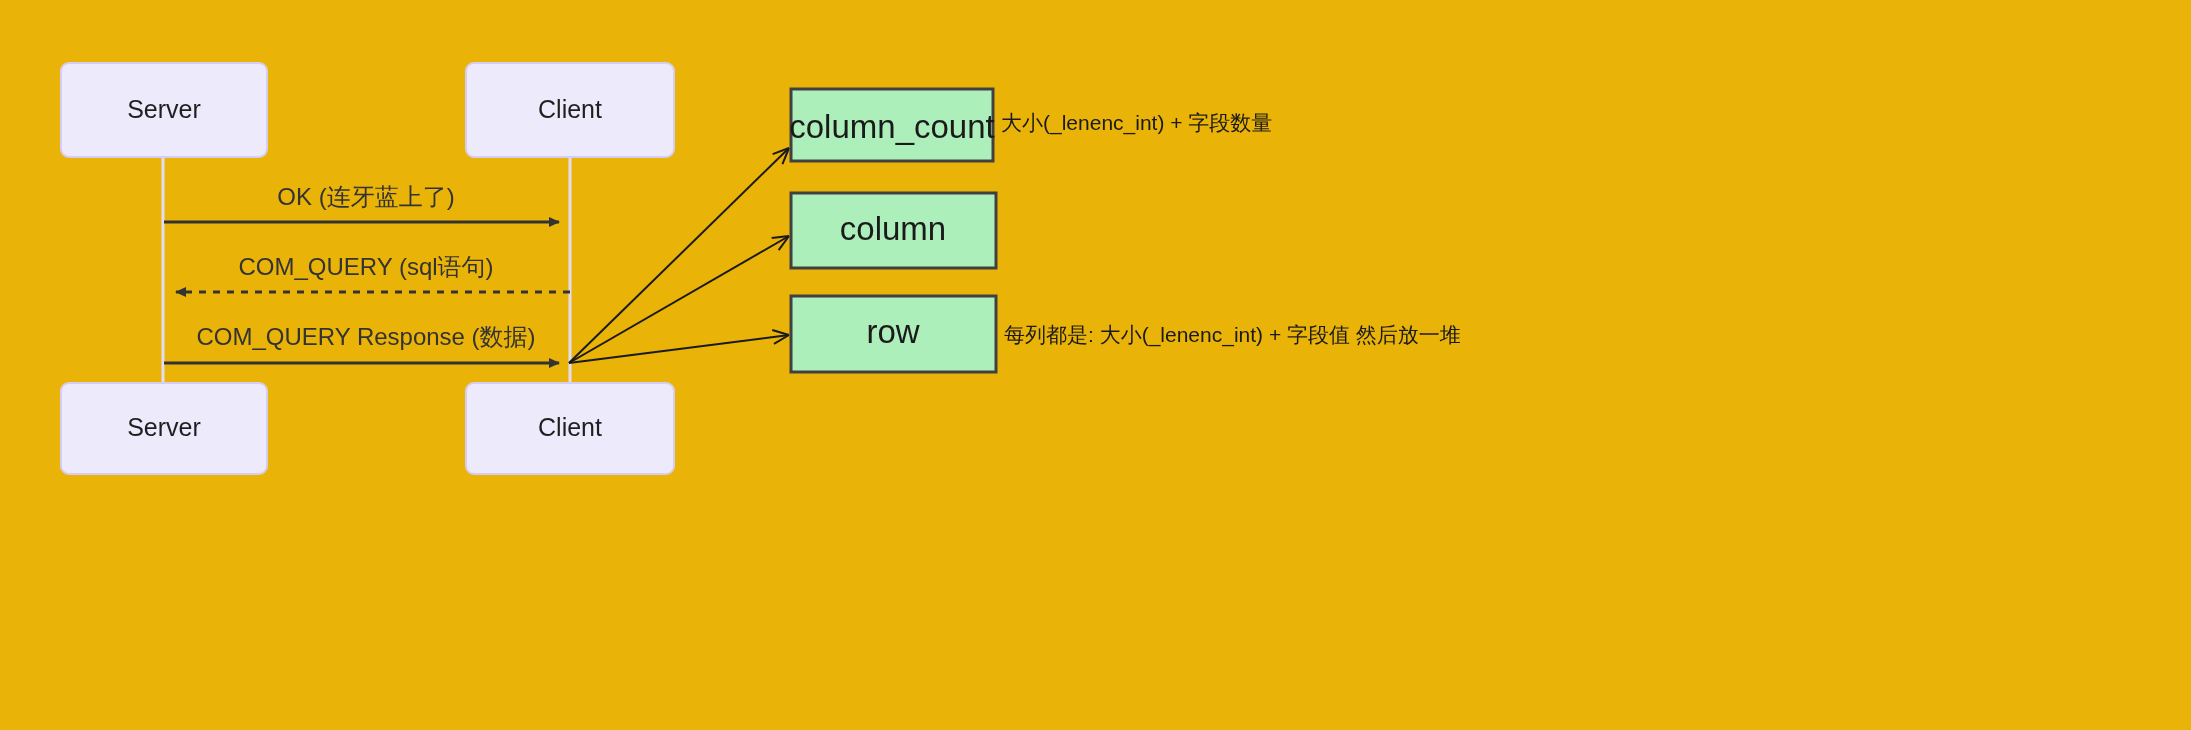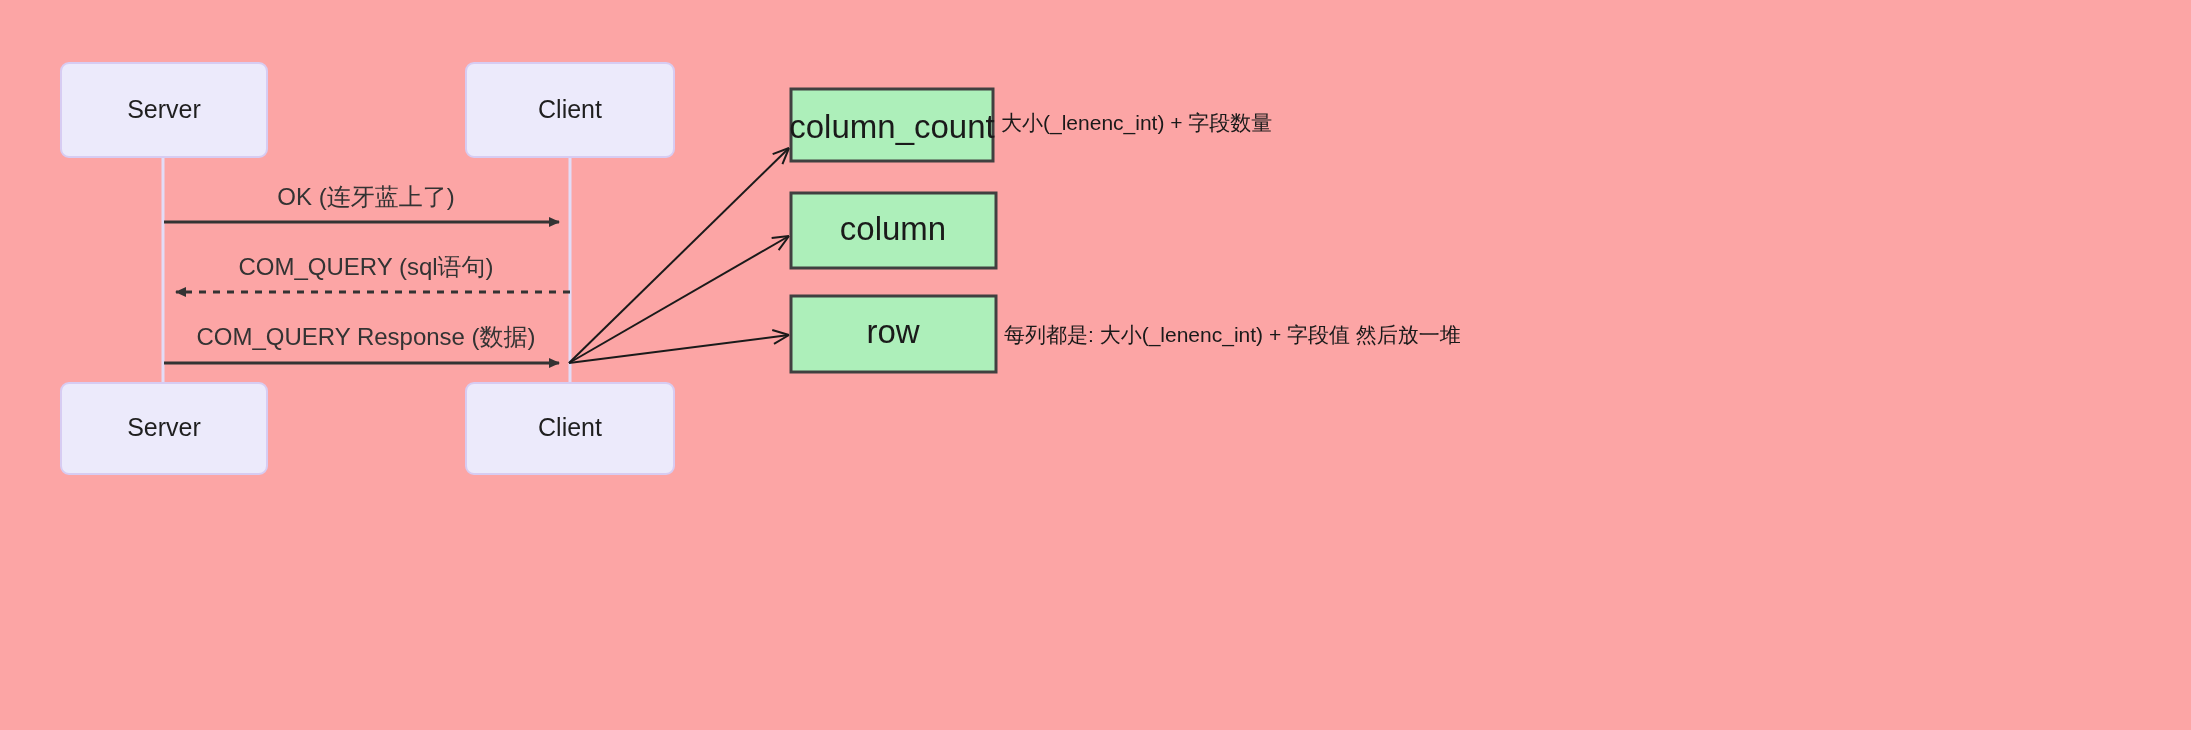--- a/index.html
+++ b/index.html
@@ -7,21 +7,21 @@
     padding: 0;
     background: #ffffff;
   }
   body {
     font-family: "Liberation Sans", "DejaVu Sans", sans-serif;
   }
   #canvas {
     position: relative;
     width: 2191px;
     height: 730px;
-    background: #fca5a5;
+    background: #eab308;
     overflow: hidden;
   }
   svg#diagram {
     position: absolute;
     left: 0;
     top: 0;
     width: 2191px;
     height: 730px;
   }
   .participant-box {

